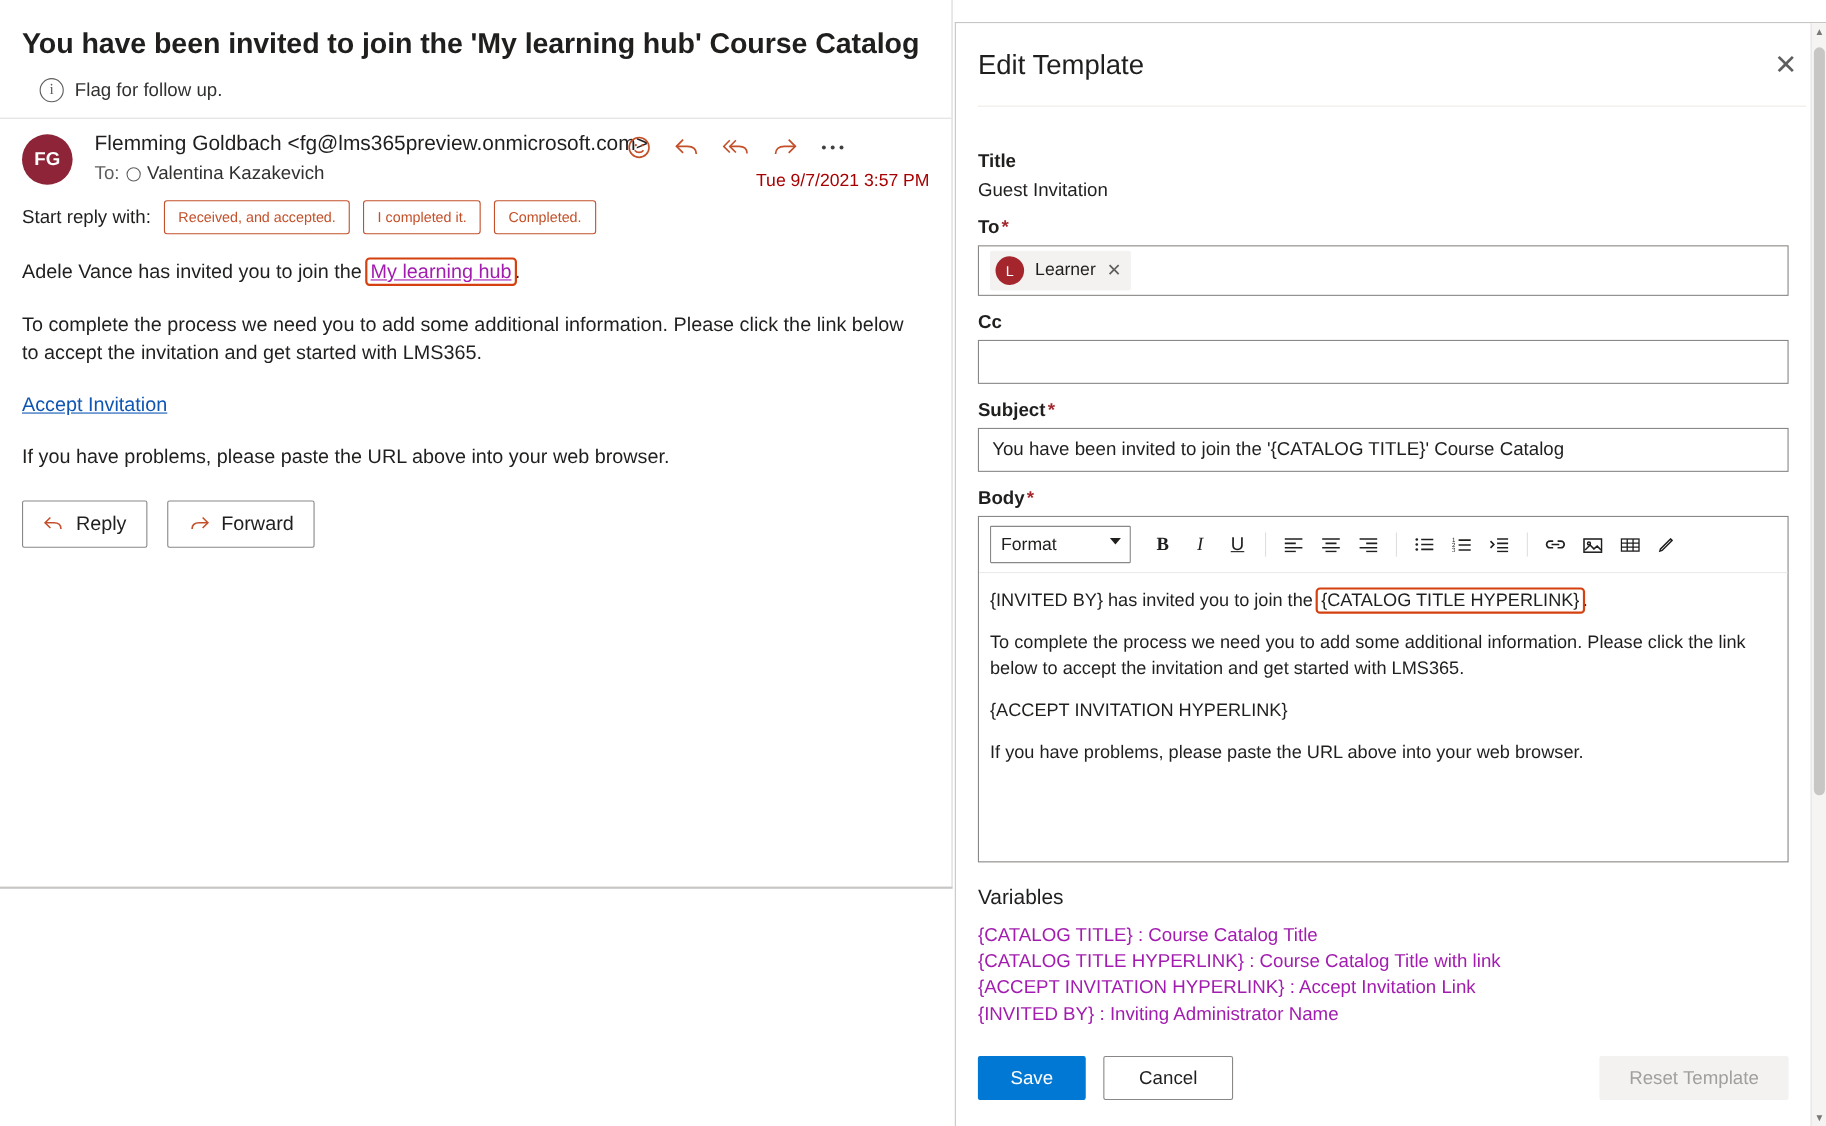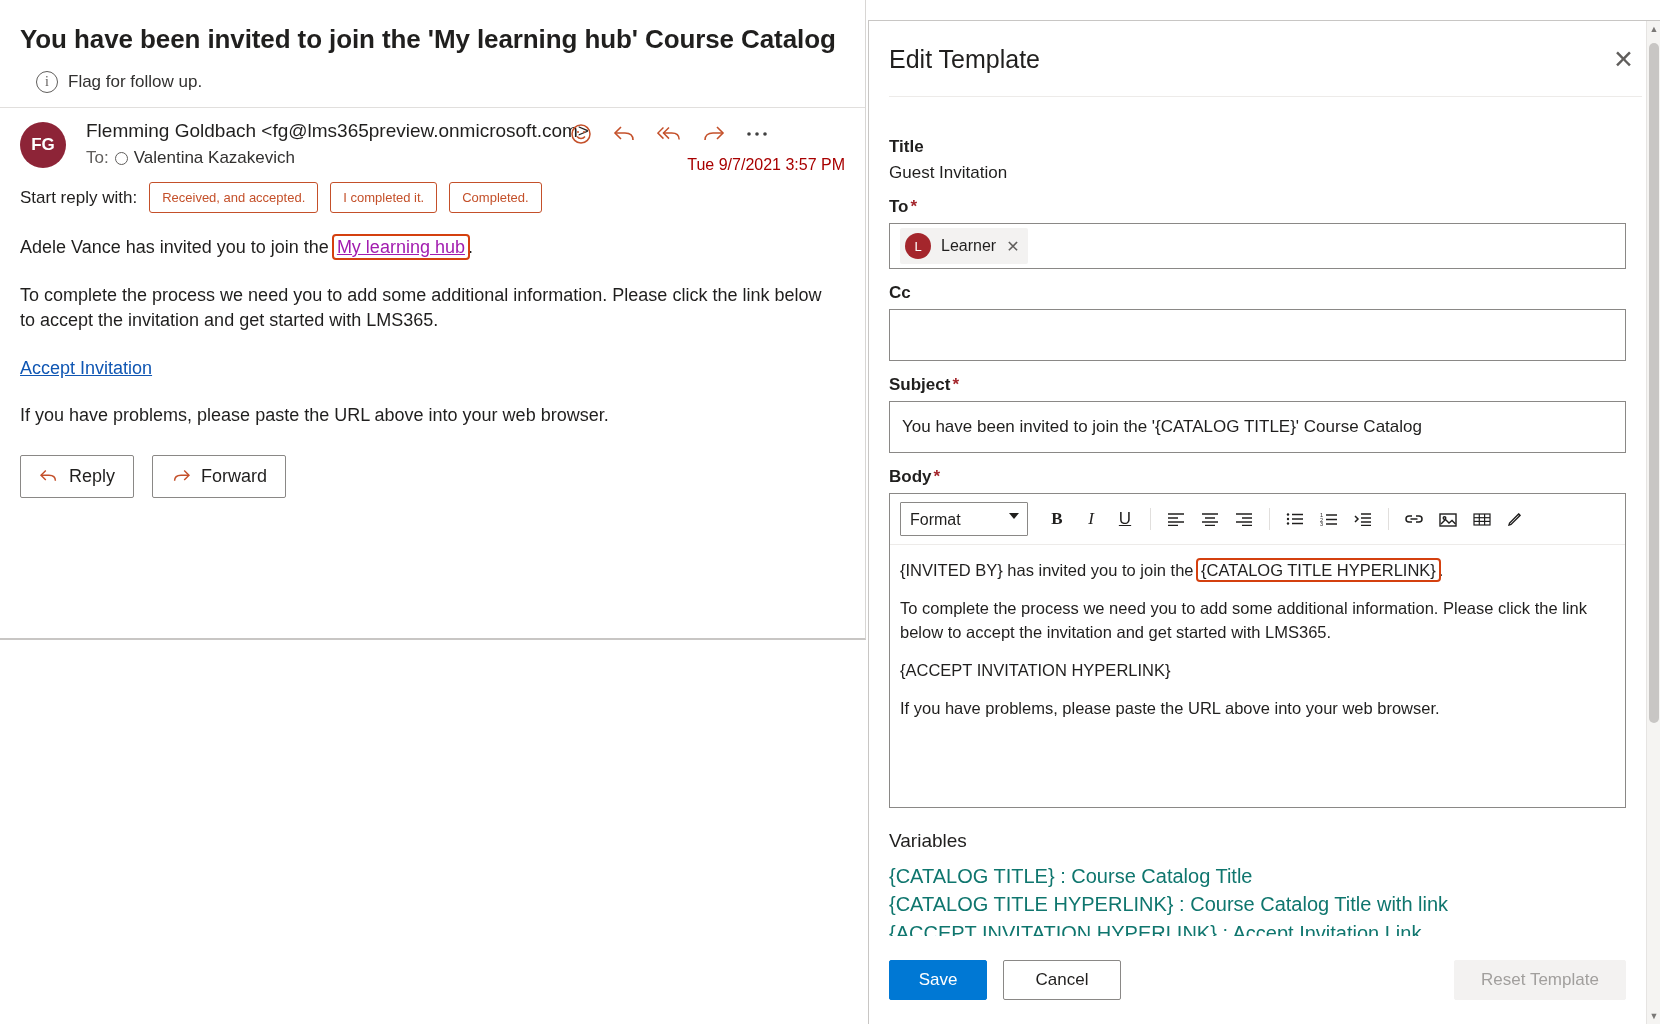--- a/index.html
+++ b/index.html
@@ -11,21 +11,21 @@
     color: #201f1e;
     overflow: hidden;
   }
 
   
   #app { position: relative; width: 1660px; height: 1024px; background: #fff; }
 
   
   #email-pane {
     position: absolute; left: 0; top: 0;
-    width: 866px; height: 640px;
+    width: 866px; height: 808px;
     background: #ffffff;
     border-bottom: 2px solid #c8c6c4;
     border-right: 1px solid #d8d6d4;
     padding: 0;
   }
   .email-subject {
     font-size: 26px;
     font-weight: 600;
     color: #201f1e;
     padding: 24px 22px 8px 20px;
@@ -124,21 +124,21 @@
     position: absolute; top: 88px; left: 0; right: 14px; bottom: 88px;
     overflow: hidden;
     padding: 14px 20px 0 20px;
   }
   .fld-label { font-size: 17px; color: #201f1e; margin: 14px 0 6px 0; font-weight: 600; }
   .fld-label .req { color: #a4262c; font-weight: 700; margin-left: 2px; }
   .fld-static { font-size: 17px; color: #201f1e; margin-bottom: 6px; }
 
   .input-box {
     border: 1px solid #8a8886; background: #fff;
-    height: 52px; display: flex; align-items: center;
+    height: 40px; display: flex; align-items: center;
     padding: 0 10px; font-size: 17px; color: #201f1e;
   }
   .people-box { height: 46px; }
   .person-chip {
     display: inline-flex; align-items: center; gap: 10px;
     background: #f3f2f1; border-radius: 2px;
     padding: 5px 8px 5px 5px; font-size: 16px; color: #201f1e;
   }
   .person-av {
     width: 26px; height: 26px; border-radius: 50%;
@@ -177,21 +177,21 @@
   .tsep { width: 1px; height: 22px; background: #e1dfdd; margin: 0 6px; }
 
   .editor-area {
     height: 262px; padding: 14px 12px 0 10px;
     font-size: 16.5px; line-height: 1.45; color: #201f1e;
   }
   .editor-area p { margin: 0 0 14px 0; }
   .var-hl { outline: 2px solid #d4400f; padding: 1px 3px; border-radius: 2px; }
 
   .vars-title { font-size: 19px; color: #201f1e; margin: 22px 0 10px 0; }
-  .vars-list { font-size: 20px; line-height: 1.42; color: #0f766e; }
+  .vars-list { font-size: 17px; line-height: 1.42; color: #a21caf; }
 
   .panel-footer {
     position: absolute; left: 0; right: 14px; bottom: 0;
     height: 88px; display: flex; align-items: center;
     padding: 0 20px; gap: 16px;
   }
   .btn-primary {
     background: #0078d4; color: #fff; border: 1px solid #0078d4;
     height: 40px; min-width: 98px; font-size: 17px; cursor: pointer;
     border-radius: 2px;

